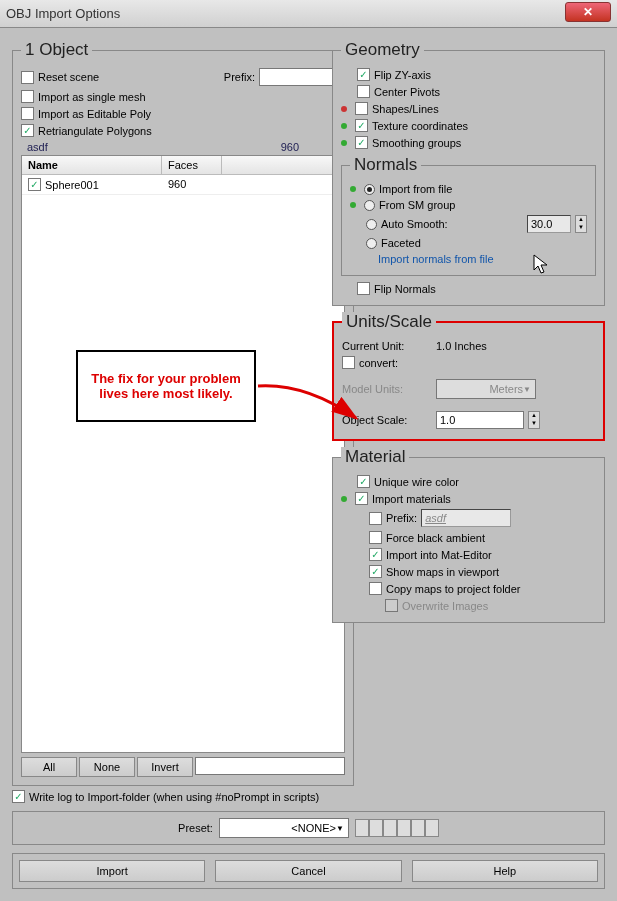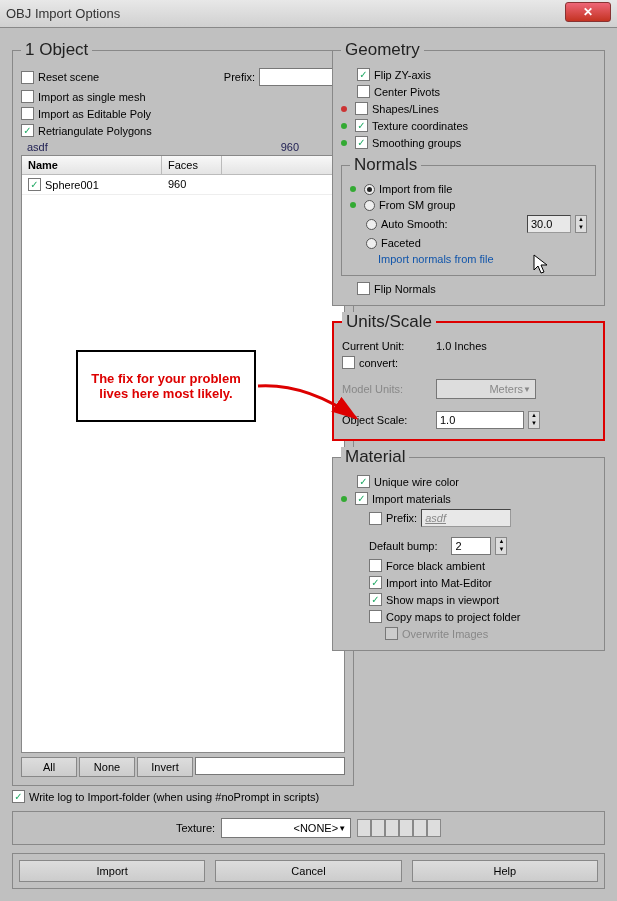--- a/index.html
+++ b/index.html
@@ -233,29 +233,20 @@
         <div class="row">
             <span class="dot g"></span>
           <span class="chk checked"></span>
           <label class="ctl">Import materials</label>
         </div>
         <div class="row" style="padding-left:28px;">
           <span class="chk"></span>
           <label class="ctl">Prefix:</label>
           <input class="text-in text-sunken" style="width: 90px; color: rgb(136, 136, 136); font-style: italic; text-decoration: underline;" value="asdf">
         </div>
-        <div class="row" style="padding-left:28px; margin-top:6px;">
-          <label class="ctl">Default bump:</label>
-          <span style="width:6px"></span>
-          <input class="text-in" style="width: 40px;" value="2">
-          <div class="spinner-btns">
-              <div>▲</div>
-              <div>▼</div>
-            </div>
-        </div>
         <div class="row" style="padding-left:28px;">
           <span class="chk"></span>
           <label class="ctl">Force black ambient</label>
         </div>
         <div class="row" style="padding-left:28px;">
           <span class="chk checked"></span>
           <label class="ctl">Import into Mat-Editor</label>
         </div>
         <div class="row" style="padding-left:28px;">
           <span class="chk checked"></span>
@@ -272,21 +263,21 @@
       </fieldset>
     </div>
   </div>
 
   <div class="row footer-check">
     <span class="chk checked"></span>
     <label class="ctl">Write log to Import-folder (when using #noPrompt in scripts)</label>
   </div>
 
   <div class="preset-row">
-    <label class="ctl">Texture:</label>
+    <label class="ctl">Preset:</label>
     <div class="select" style="width:130px">
       <span>&lt;NONE&gt;</span>
         <span class="caret">▼</span>
     </div>
     <div class="icons-grp">
       <div class="ic"></div>
         <div class="ic"></div>
         <div class="ic"></div>
         <div class="ic"></div>
         <div class="ic"></div>

